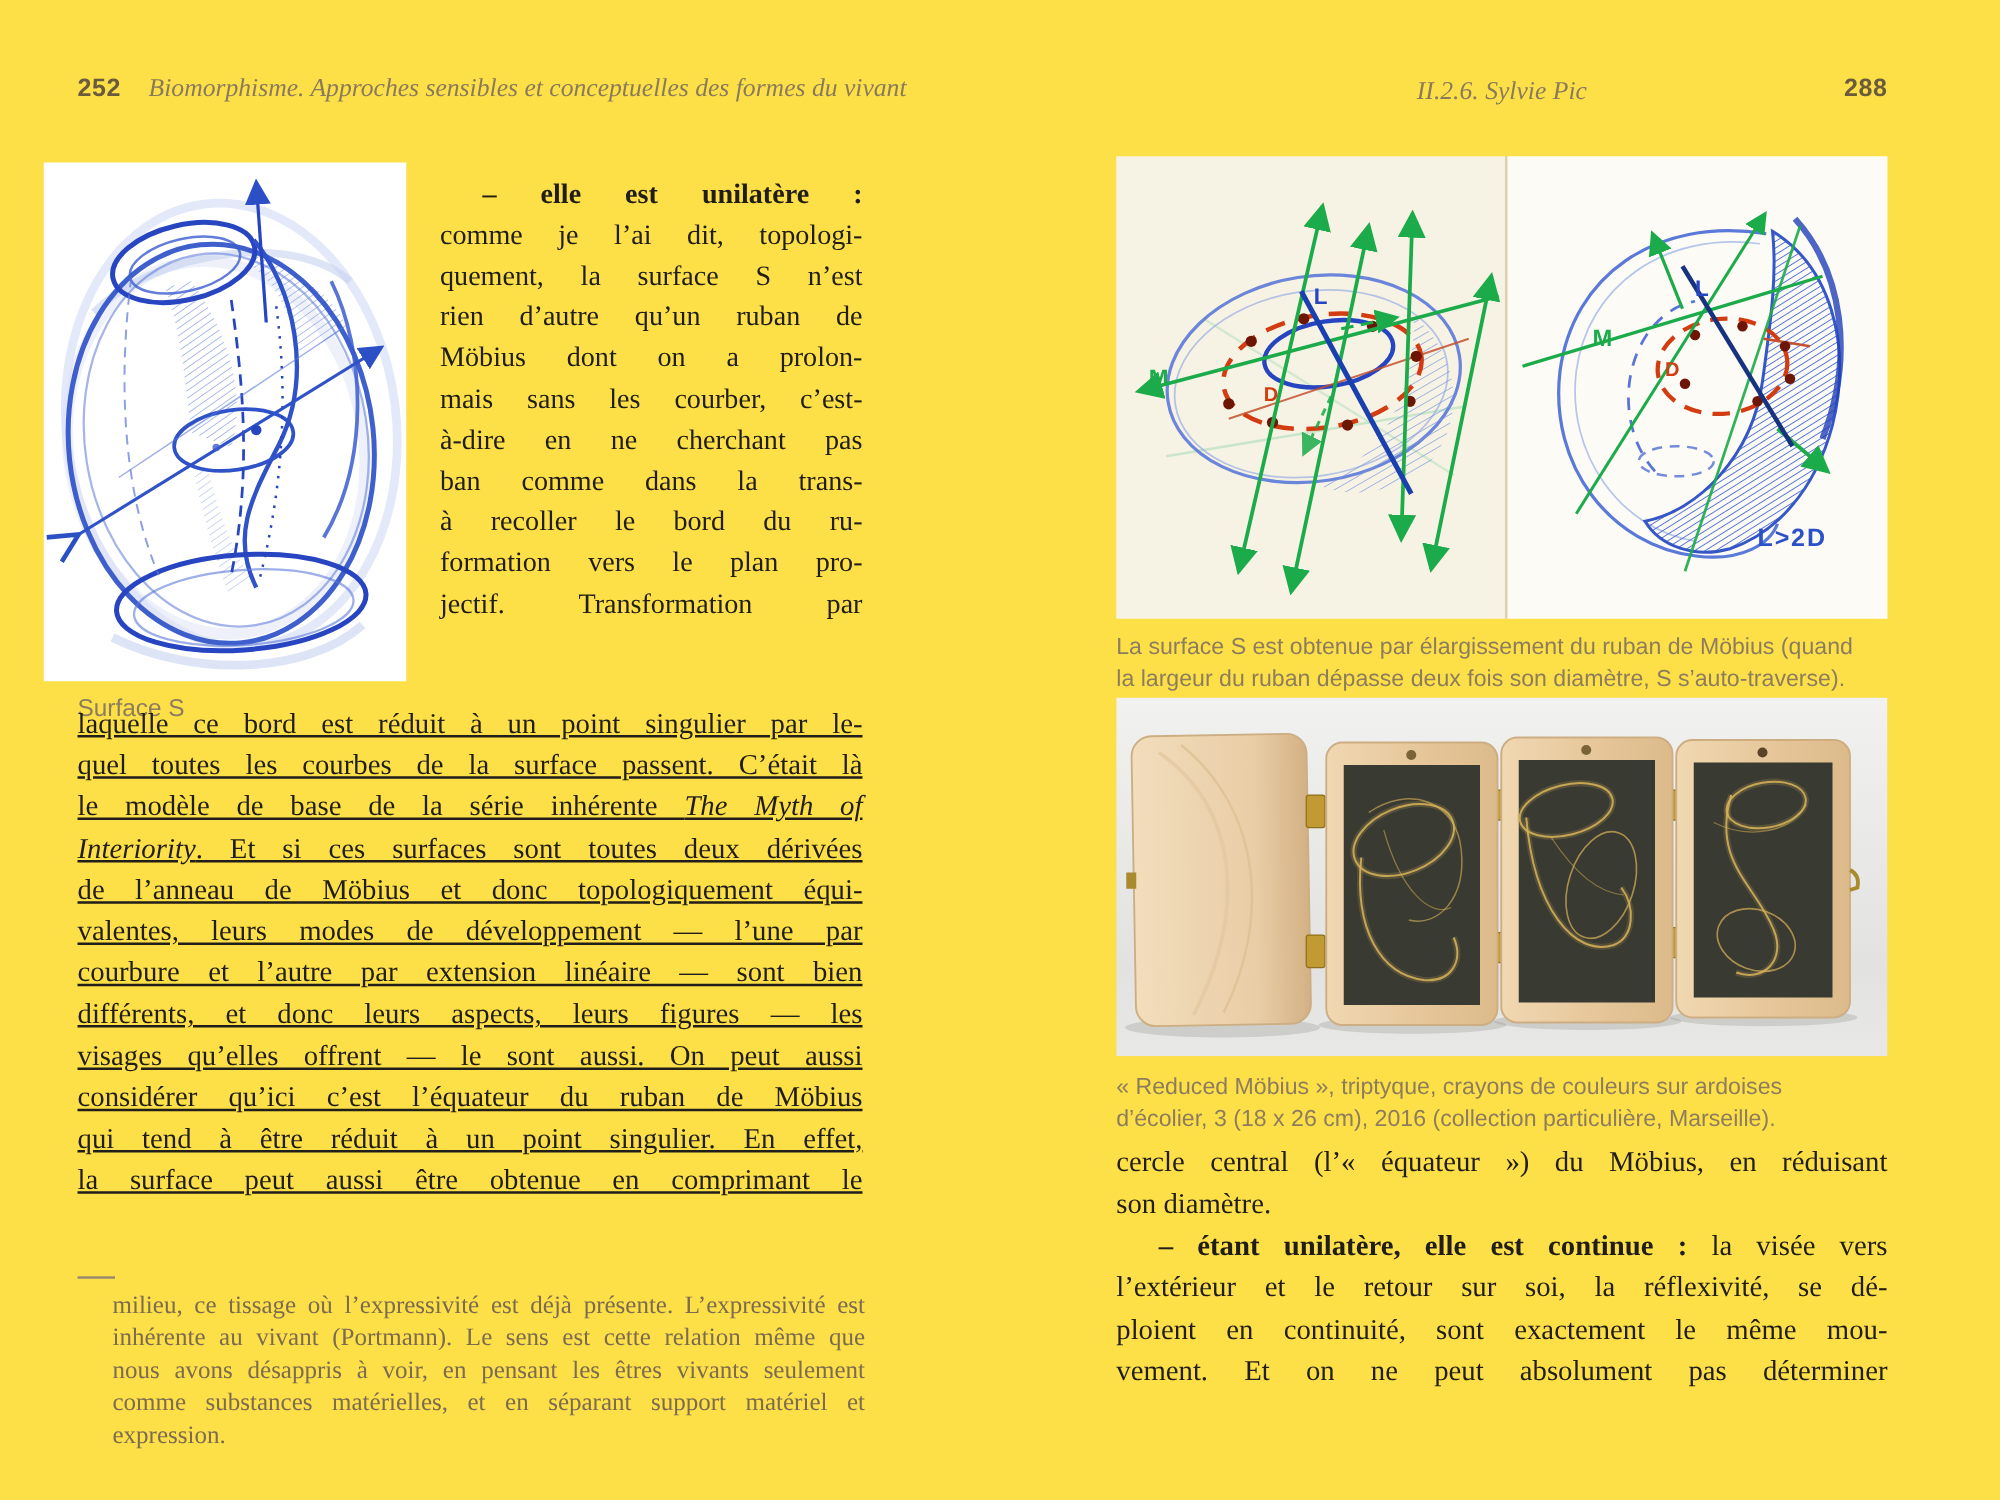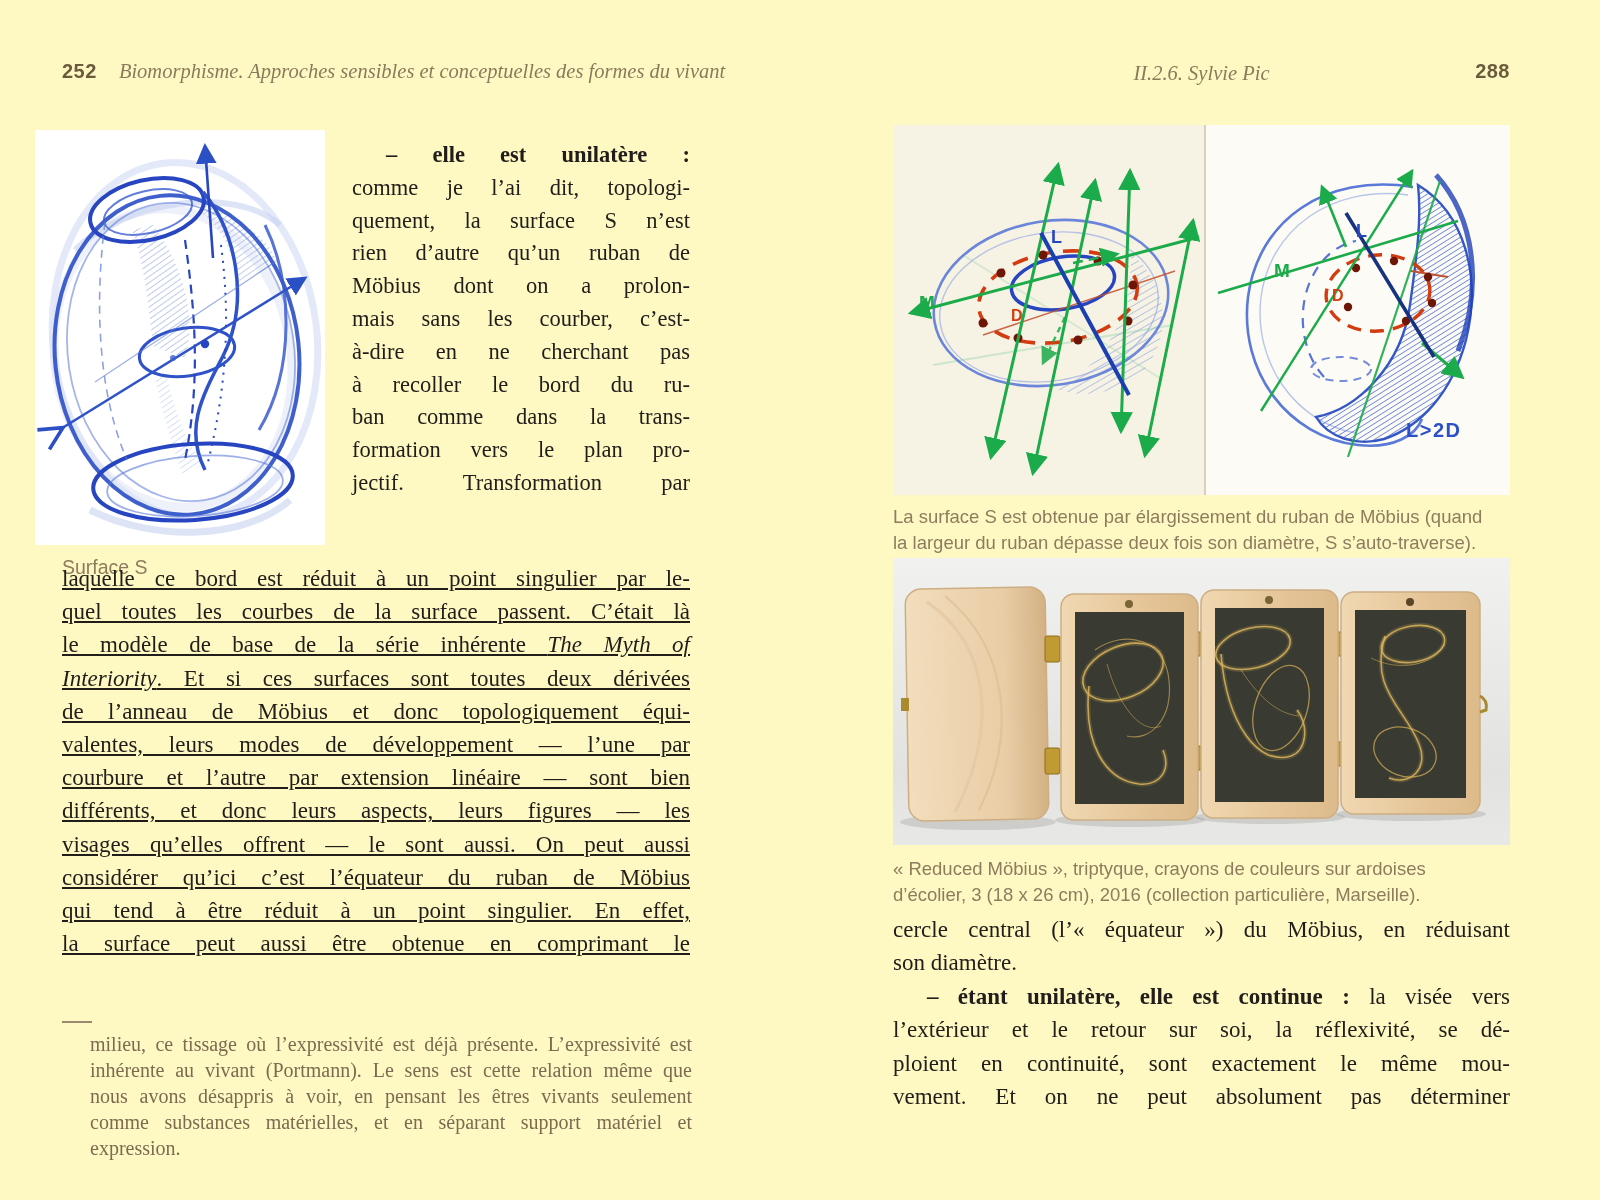--- a/index.html
+++ b/index.html
@@ -1,16 +1,16 @@
 <!DOCTYPE html>
 <html><head>
 <meta charset="utf-8">
 <style>
   html,body{margin:0;padding:0;background:#e9e8e5;}
-  .spread{position:relative;width:1600px;height:1200px;background:#fef9c3;
+  .spread{position:relative;width:1600px;height:1200px;background:#fde047;
           font-family:"Liberation Serif",serif;color:#211d1a;overflow:hidden;}
   .abs{position:absolute;}
   
   .pnum{font-family:"Liberation Sans",sans-serif;font-weight:700;font-size:20px;color:#6b5b3d;letter-spacing:.5px;}
   .rtitle{font-style:italic;font-size:20.5px;color:#8a7a5c;}
   .hl{left:62px;top:60px;}
   .hl .rtitle{margin-left:22px;}
   .hrt{left:893px;top:62px;width:617px;text-align:center;}
   .hrn{left:1430px;top:60px;width:80px;text-align:right;}
   
@@ -96,22 +96,22 @@
   </div>
 
   <div class="abs colpara">
       <div class="tl just ind"><span class="bb">– elle est unilatère :</span></div>
       <div class="tl just"><span>comme je l’ai dit, topologi-</span></div>
       <div class="tl just"><span>quement, la surface S n’est</span></div>
       <div class="tl just"><span>rien d’autre qu’un ruban de</span></div>
       <div class="tl just"><span>Möbius dont on a prolon-</span></div>
       <div class="tl just"><span>mais sans les courber, c’est-</span></div>
       <div class="tl just"><span>à-dire en ne cherchant pas</span></div>
+      <div class="tl just"><span>ban comme dans la trans-</span></div>
       <div class="tl just"><span>à recoller le bord du ru-</span></div>
-      <div class="tl just"><span>ban comme dans la trans-</span></div>
       <div class="tl just"><span>formation vers le plan pro-</span></div>
       <div class="tl just"><span>jectif. Transformation par</span></div>
     </div>
 
   <div class="abs caption fcap">Surface S</div>
 
   <div class="abs mainpara">
       <div class="tl just"><span>laquelle ce bord est réduit à un point singulier par le-</span></div>
       <div class="tl just"><span>quel toutes les courbes de la surface passent. C’était là</span></div>
       <div class="tl just"><span>le modèle de base de la série inhérente </span><span class="ii">The Myth of</span></div>

